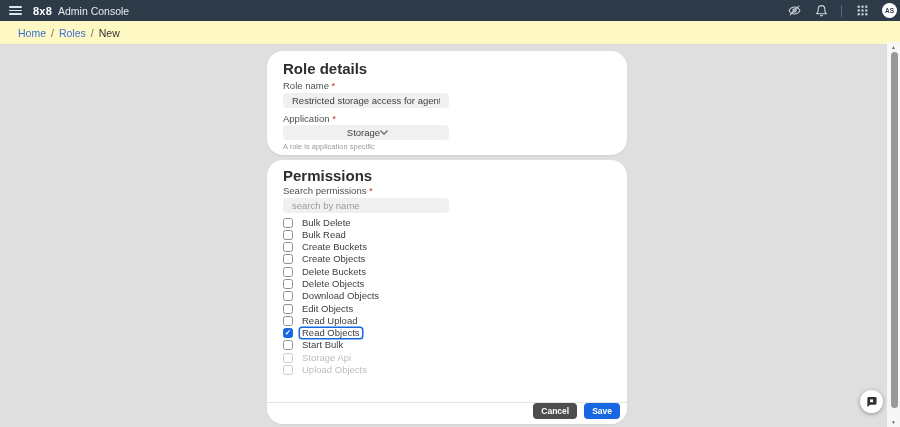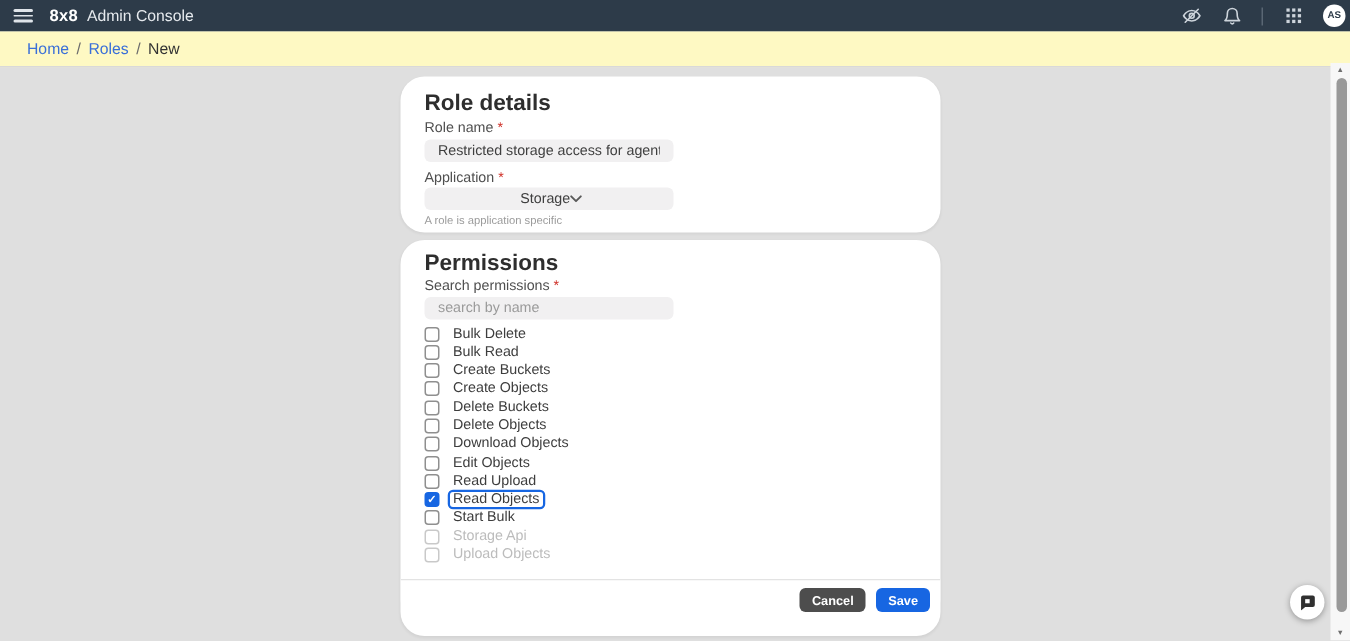--- a/index.html
+++ b/index.html
@@ -81,23 +81,23 @@
   .perm-row.checked .cb .check { display:block; }
   .perm-label { font-size:9.5px; line-height:10px; color:#3d3d3d; }
   .perm-row.focused .perm-label {
     box-shadow:0 0 0 1.5px #1766e2; border-radius:2px; padding:0 2px; margin-left:-2px;
   }
   .perm-row.disabled .cb { border-color:#c9c9c9; }
   .perm-row.disabled .perm-label { color:#bcbcbc; }
 
   
   .card-footer {
-    position:absolute; left:0; right:0; bottom:16px; height:22px; background:#fff;
+    position:absolute; left:0; right:0; bottom:0; height:22px; background:#fff;
     border-top:1px solid #e3e3e3; border-radius:0 0 8px 8px;
-    display:flex; align-items:flex-end; justify-content:flex-end; padding-right:7px; gap:7px;
+    display:flex; align-items:flex-start; justify-content:flex-end; padding-right:7px; gap:7px;
   }
   .btn {
     border:none; border-radius:4px; color:#fff; font-family:"Liberation Sans", sans-serif;
     font-size:8.5px; font-weight:bold; height:16px; padding:0 8px; cursor:pointer; line-height:16px;
   }
   .btn-cancel { background:#4d4d4d; }
   .btn-save { background:#1766e2; }
 
   
   .scrollbar { position:absolute; top:42px; right:0; bottom:0; width:13px; background:#f7f7f7; }

